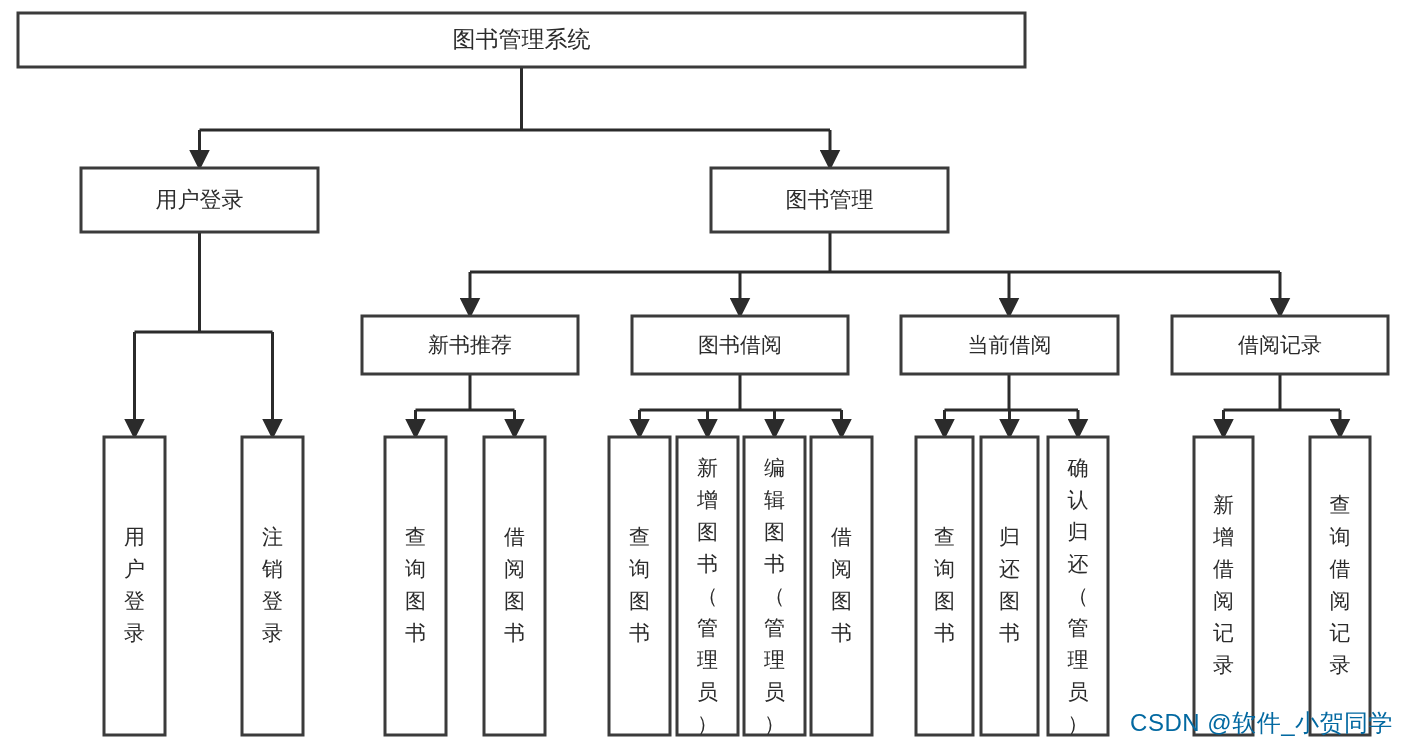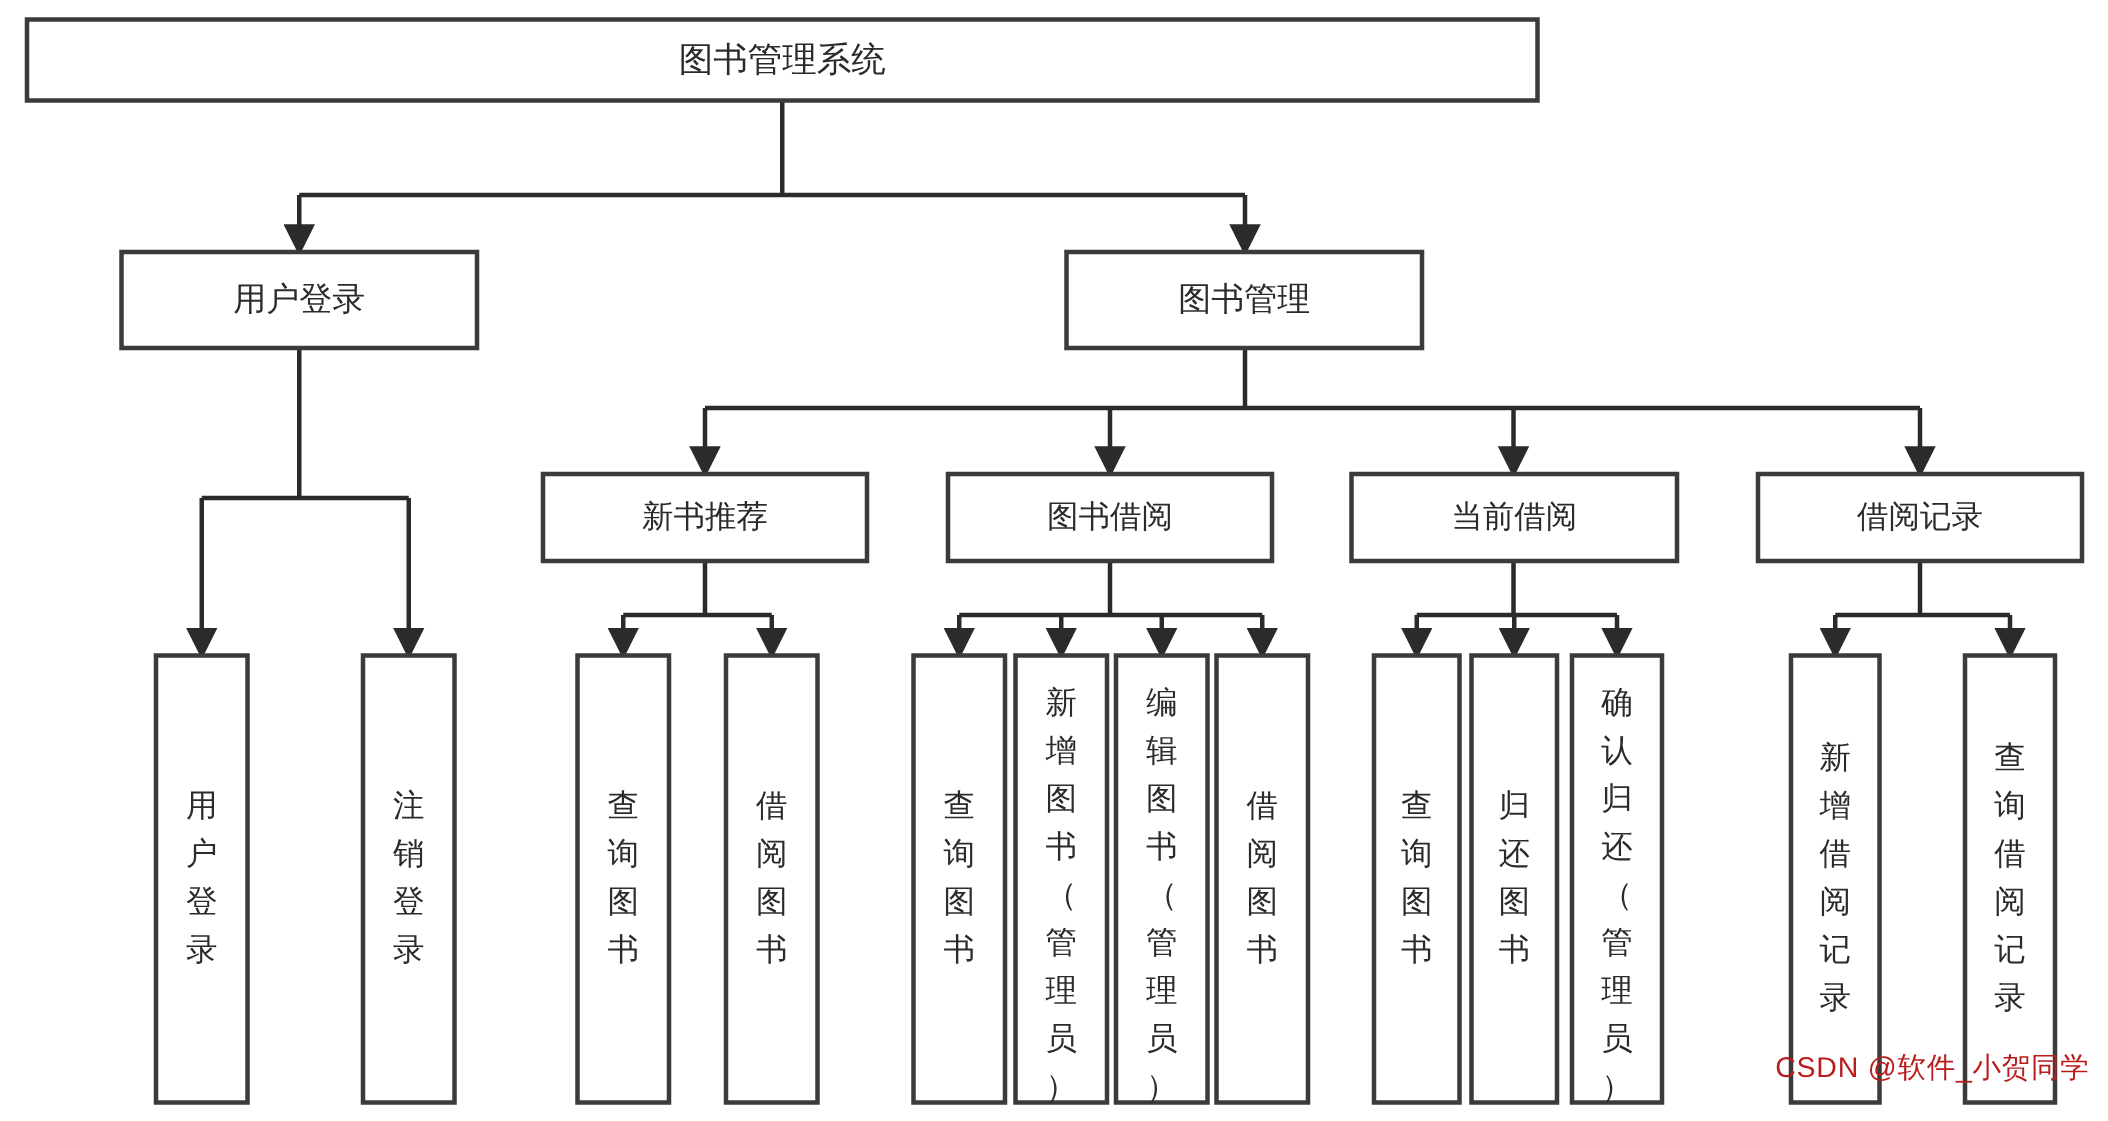--- a/index.html
+++ b/index.html
@@ -14,23 +14,23 @@
   .edge-head{fill:#2b2b2b;stroke:none;}
   .node-label{
     font-family:"Liberation Sans","DejaVu Sans",sans-serif;
     fill:#2b2b2b;text-anchor:middle;dominant-baseline:middle;
   }
   .lvl1-label{font-size:23px;}
   .lvl2-label{font-size:22px;}
   .lvl3-label{font-size:21px;}
   .leaf-label{font-size:21px;}
   .watermark{
-    position:absolute;right:12px;bottom:22px;
+    position:absolute;right:12px;bottom:8px;
     font-family:"Liberation Sans","DejaVu Sans",sans-serif;
-    font-size:19px;color:#b91c1c;white-space:nowrap;
+    font-size:24px;color:#0369a1;white-space:nowrap;
     letter-spacing:0.5px;pointer-events:none;
   }
 </style>
 </head>
 <body>
 
 <div id="diagram-root">
 
   <svg class="diagram" viewBox="0 0 1405 747">
     <defs>

